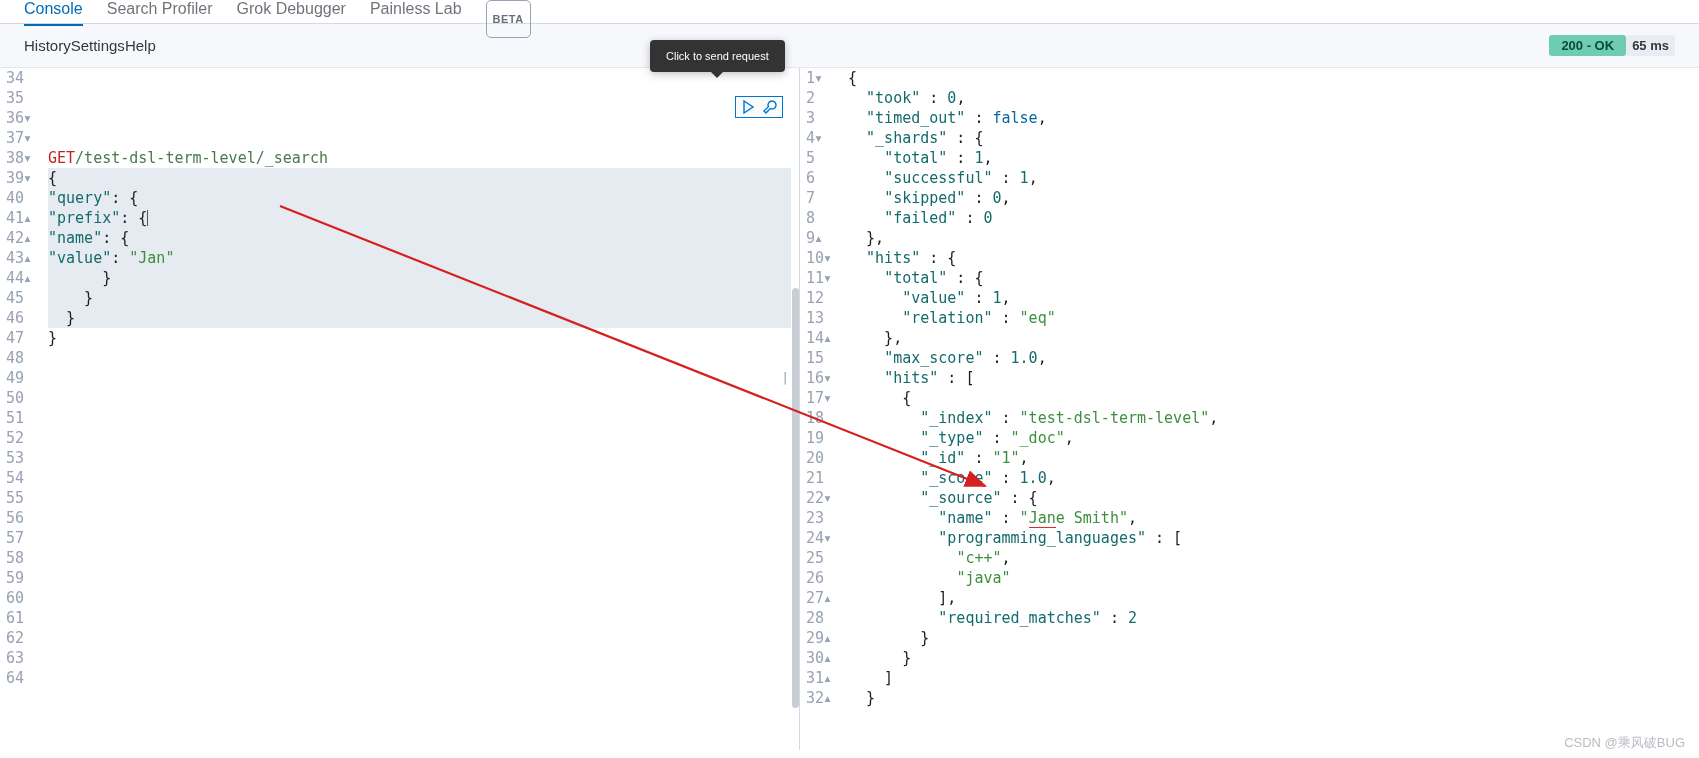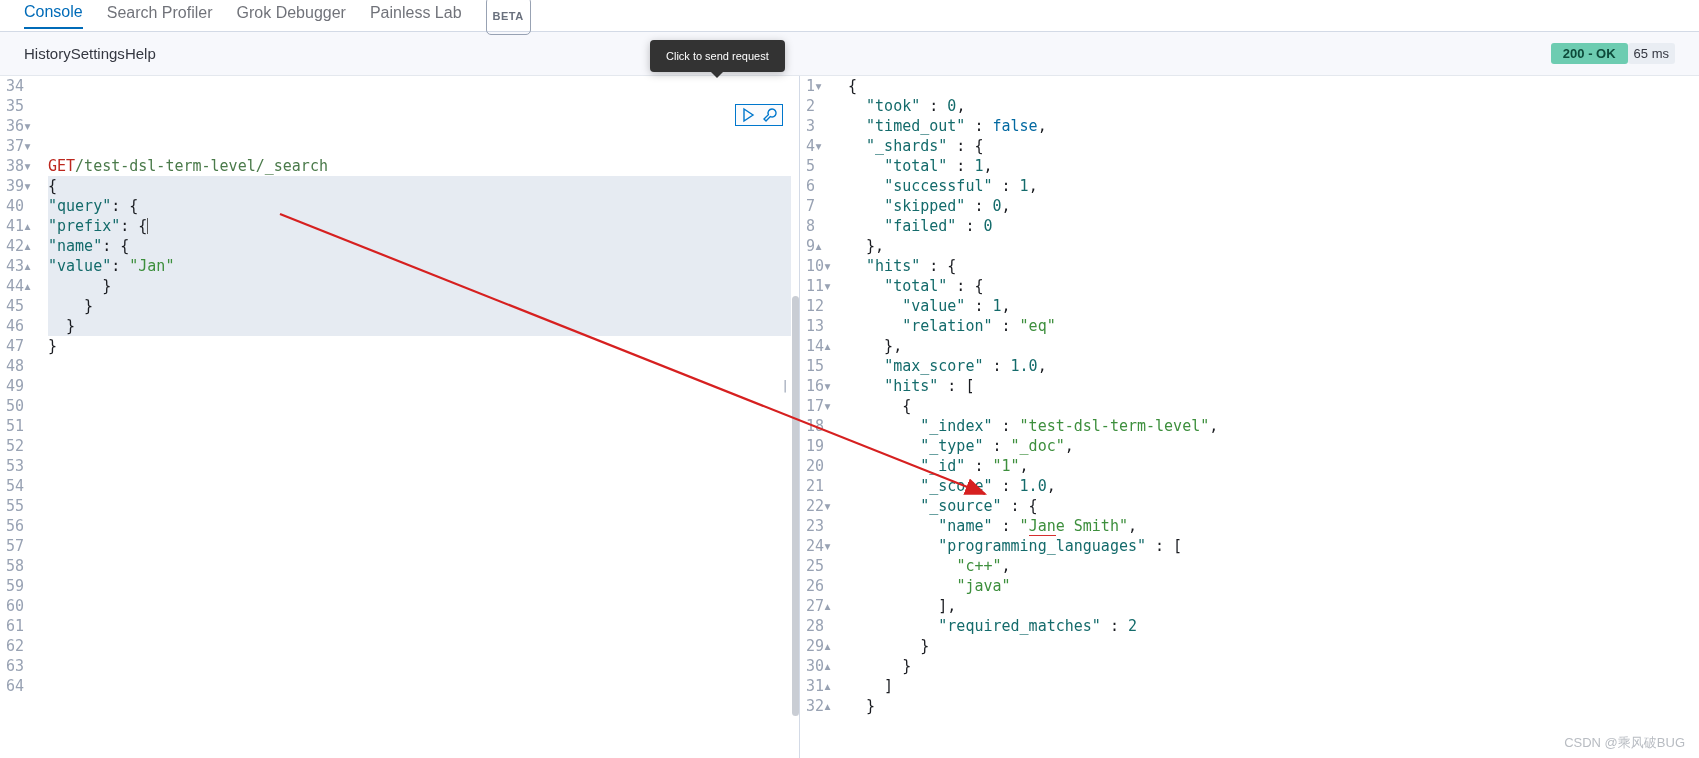--- a/index.html
+++ b/index.html
@@ -7,46 +7,46 @@
   font-family: -apple-system, BlinkMacSystemFont, "Segoe UI", Helvetica, Arial, sans-serif;
   background: #fff;
   color: #1a1c21;
   width: 1699px;
   height: 758px;
   overflow: hidden;
   position: relative;
 }
 .top-tabs {
   display: flex;
-  align-items: center;
+  align-items: flex-start;
   gap: 24px;
   padding: 0 24px;
   border-bottom: 1px solid #d3dae6;
-  height: 32px;
+  height: 24px;
   font-size: 16px;
 }
 .top-tabs .tab { color: #343741; padding-bottom: 6px; opacity: 0.7; }
 .top-tabs .tab.active { color: #006bb8; border-bottom: 2px solid #006bb8; font-weight: 500; opacity: 1;}
 .badge-beta {
   font-size: 11px; border: 1px solid #98a2b3; border-radius: 5px;
   padding: 12px 6px; color: #69707d; font-weight: 700; letter-spacing: 0.5px;
 }
 .subbar {
   display: flex; align-items: center; justify-content: space-between;
   padding: 10px 24px; background: #f7f8fc; border-bottom: 1px solid #e4e8ee;
   height: 44px;
 }
 .subbar-left { display: flex; font-size: 15px; }
 .subbar-left .link { color: #343741; cursor: pointer; }
 .subbar-right { display: flex; align-items: center; gap: 0; }
 .status-ok {
   background: #6dccb1; color: #0d4a3a; padding: 3px 12px; border-radius: 3px;
   font-size: 13px; font-weight: 600;
 }
-.timing { color: #343741; font-size: 13px; font-weight: 400; background:#e9edf3; padding:3px 6px; border-radius:3px;}
+.timing { color: #343741; font-size: 13px; font-weight: 700; background:#e9edf3; padding:3px 6px; border-radius:3px;}
 
 .editors {
   display: flex; height: calc(100% - 76px); font-family: Menlo, Consolas, monospace;
   font-size: 15px; line-height: 20px; position: relative;
 }
 .pane { flex: 1; display: flex; overflow: hidden; position: relative; }
 .pane.left { border-right: 1px solid #d3dae6; }
 .gutter {
   background: #fff; color: #98a2b3; text-align: right;
   padding: 0 10px 0 6px; user-select: none; min-width: 48px;

